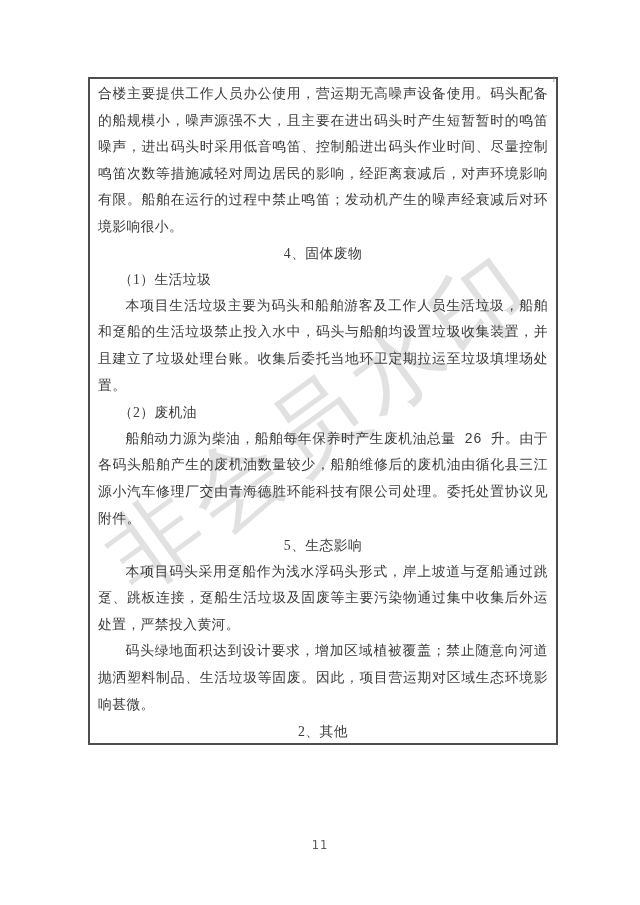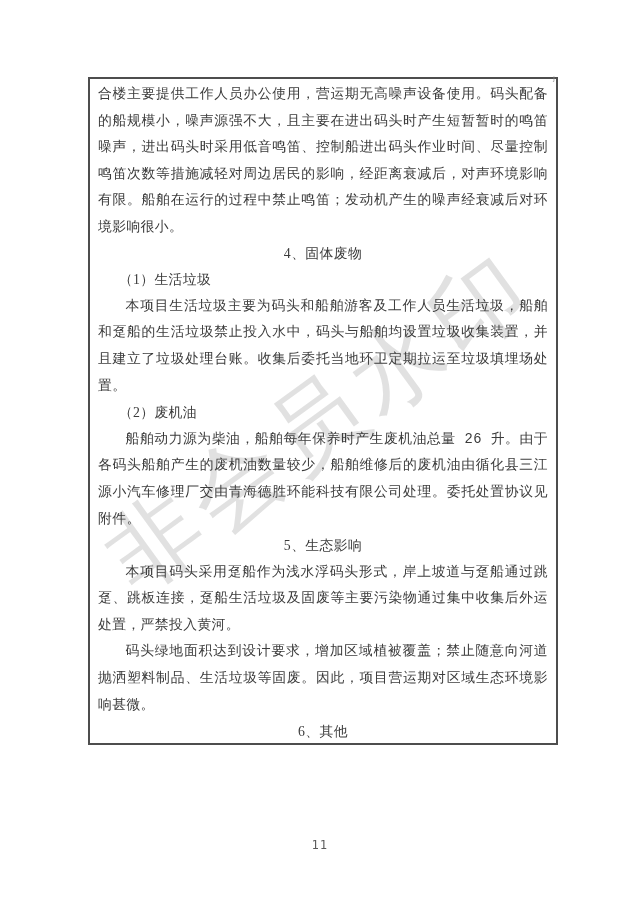--- a/index.html
+++ b/index.html
@@ -84,19 +84,19 @@
   <div class="doc-cell">
     <p class="cont">合楼主要提供工作人员办公使用，营运期无高噪声设备使用。码头配备的船规模小，噪声源强不大，且主要在进出码头时产生短暂暂时的鸣笛噪声，进出码头时采用低音鸣笛、控制船进出码头作业时间、尽量控制鸣笛次数等措施减轻对周边居民的影响，经距离衰减后，对声环境影响有限。船舶在运行的过程中禁止鸣笛；发动机产生的噪声经衰减后对环境影响很小。</p>
     <p class="head">4、固体废物</p>
     <p class="sub">（1）生活垃圾</p>
     <p class="para">本项目生活垃圾主要为码头和船舶游客及工作人员生活垃圾，船舶和趸船的生活垃圾禁止投入水中，码头与船舶均设置垃圾收集装置，并且建立了垃圾处理台账。收集后委托当地环卫定期拉运至垃圾填埋场处置。</p>
     <p class="sub">（2）废机油</p>
     <p class="para">船舶动力源为柴油，船舶每年保养时产生废机油总量 26 升。由于各码头船舶产生的废机油数量较少，船舶维修后的废机油由循化县三江源小汽车修理厂交由青海德胜环能科技有限公司处理。委托处置协议见附件。</p>
     <p class="head">5、生态影响</p>
     <p class="para">本项目码头采用趸船作为浅水浮码头形式，岸上坡道与趸船通过跳趸、跳板连接，趸船生活垃圾及固废等主要污染物通过集中收集后外运处置，严禁投入黄河。</p>
     <p class="para">码头绿地面积达到设计要求，增加区域植被覆盖；禁止随意向河道抛洒塑料制品、生活垃圾等固废。因此，项目营运期对区域生态环境影响甚微。</p>
-    <p class="head">6、其他</p>
+    <p class="head">2、其他</p>
 
   </div>
 
   <div class="page-number">11</div>
 
 </div>
 
 </body></html>

